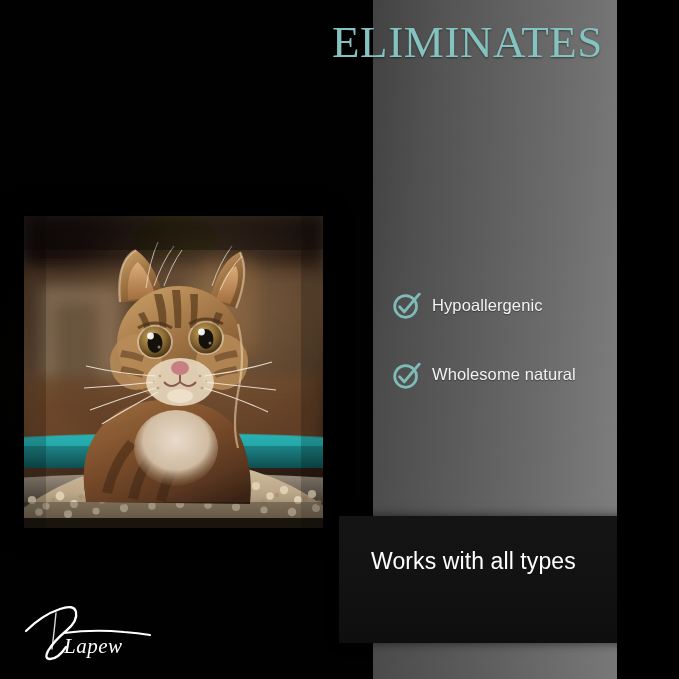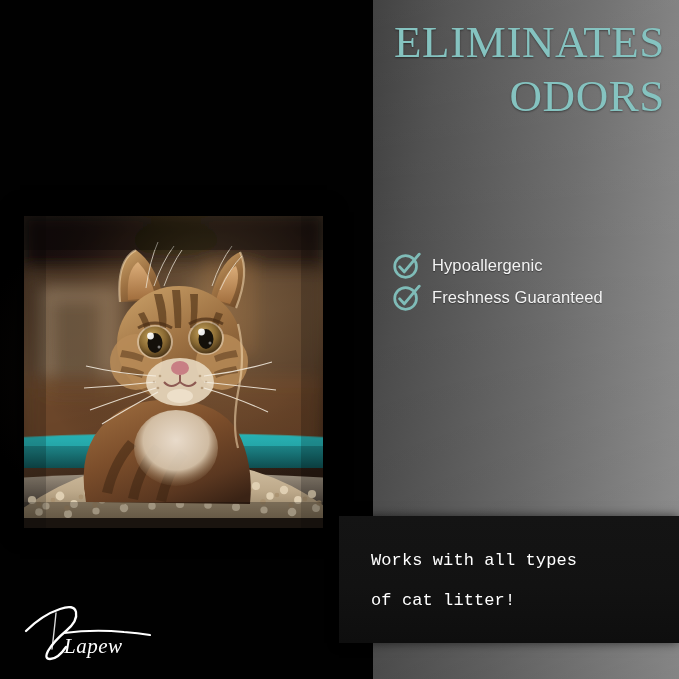--- a/index.html
+++ b/index.html
@@ -8,21 +8,21 @@
     padding: 0;
     background: #000;
   }
   body {
     font-family: "Liberation Sans", sans-serif;
   }
 
   
   .ad-canvas {
     position: relative;
-    width: 679px;
+    width: 617px;
     height: 679px;
     overflow: hidden;
     background: #b91c1c;
     user-select: none;
   }
 
   
   .bg-black-left {
     position: absolute;
     left: 0; top: 0;
@@ -94,20 +94,21 @@
     position: absolute;
     left: 392px;
     top: 250px;
     width: 282px;
     z-index: 7;
   }
   .feature-row {
     display: flex;
     align-items: flex-start;
     margin-bottom: 2px;
+    margin-top: 40px;
   }
   .check-icon {
     flex: 0 0 auto;
     width: 29px;
     height: 29px;
     margin-right: 11px;
     margin-top: 1px;
   }
   .feature-text {
     font-family: "Liberation Sans", sans-serif;
@@ -128,22 +129,22 @@
     height: 127px;
     background: linear-gradient(180deg, #141414 0%, #121212 55%, #0e0e0e 100%);
     box-shadow: 0 0 10px rgba(0,0,0,0.6);
     z-index: 8;
   }
   .callout-text {
     position: absolute;
     left: 32px;
     top: 25px;
     width: 290px;
-    font-family: Liberation Mono, monospace;
-    font-size: 17px;
+    font-family: Liberation Sans, sans-serif;
+    font-size: 23px;
     line-height: 40px;
     color: #ffffff;
     letter-spacing: 0.1px;
   }
   .callout-text .co-line { display: block; white-space: nowrap; }
 
   
   .brand-logo {
     position: absolute;
     left: 20px;
@@ -158,21 +159,20 @@
 </head>
 <body>
 
 <div class="ad-canvas">
 
   <div class="bg-black-left"></div>
   <div class="bg-gray-right"></div>
 
   <div class="headline">
     <span class="hl-line">ELIMINATES</span>
-    <span class="hl-line">ODORS</span>
   </div>
 
   <div class="photo-frame">
     <svg class="photo-canvas" viewBox="0 0 299 312" preserveAspectRatio="xMidYMid slice">
       <defs>
 
         <linearGradient id="roomBg" x1="0" y1="0" x2="0.25" y2="1">
           <stop offset="0%" stop-color="#2b1e16"></stop>
           <stop offset="22%" stop-color="#4a3626"></stop>
           <stop offset="48%" stop-color="#6b5037"></stop>
@@ -433,38 +433,37 @@
       <span class="check-icon">
         <svg viewBox="0 0 32 32" width="29" height="29">
           <circle cx="15" cy="17" r="12" fill="none" stroke="#7fbcb8" stroke-width="3"></circle>
           <path d="M8.5 17.5 L13.5 23 L30 3.5" fill="none" stroke="#7fbcb8" stroke-width="3.2" stroke-linecap="round" stroke-linejoin="round"></path>
         </svg>
       </span>
       <span class="feature-text">Hypoallergenic</span>
     </div>
 
 
-
-
     <div class="feature-row">
       <span class="check-icon">
         <svg viewBox="0 0 32 32" width="29" height="29">
           <circle cx="15" cy="17" r="12" fill="none" stroke="#7fbcb8" stroke-width="3"></circle>
           <path d="M8.5 17.5 L13.5 23 L30 3.5" fill="none" stroke="#7fbcb8" stroke-width="3.2" stroke-linecap="round" stroke-linejoin="round"></path>
         </svg>
       </span>
-      <span class="feature-text">Freshness Guaranteed</span>
+      <span class="feature-text wrap">Wholesome natural</span>
     </div>
+
+
 
   </div>
 
   <div class="callout-box">
     <div class="callout-text">
       <span class="co-line">Works with all types</span>
-      <span class="co-line">of cat litter!</span>
     </div>
   </div>
 
   <div class="brand-logo">
     <svg viewBox="0 0 150 72" width="150" height="72">
 
       <g fill="none" stroke="#ffffff" stroke-linecap="round">
         <path d="M6 38 Q22 22 40 16 Q54 11 56 19 Q58 28 46 38 Q34 48 28 58 Q24 66 30 66 Q38 66 46 54" stroke-width="2.3"></path>
         <path d="M36 20 Q34 40 32 56" stroke-width="1.4" opacity="0.85"></path>
         <path d="M44 40 Q74 36 104 39 Q118 40 130 42" stroke-width="2.1"></path>

